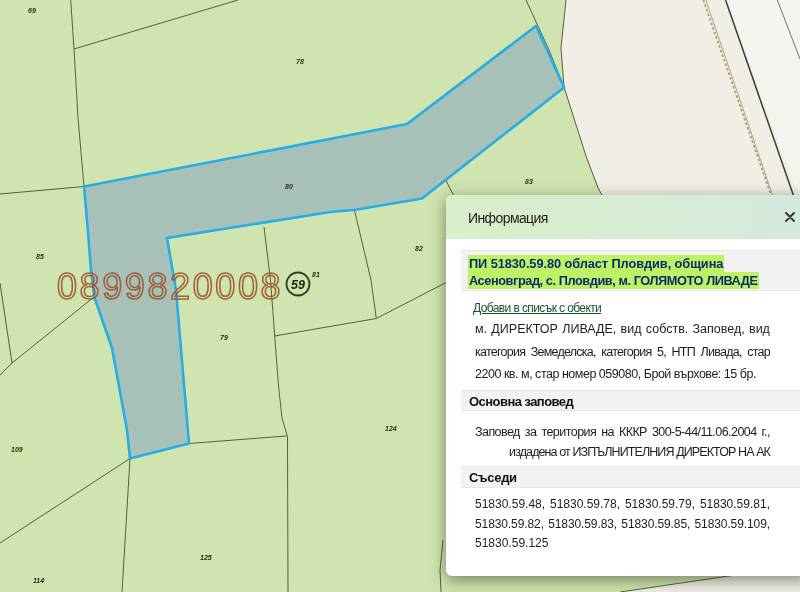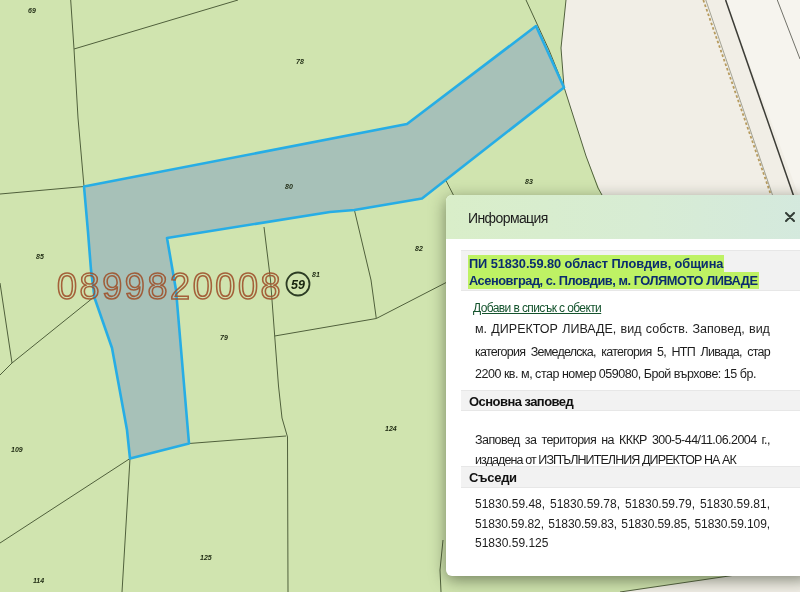--- a/index.html
+++ b/index.html
@@ -17,21 +17,21 @@
   #pclose{position:absolute;left:339px;top:16.5px;width:10px;height:10px;}
   .band{background:#f2f2f2;margin-left:15px;border-top:1px solid #e7e7e7;
         border-bottom:1px solid #e7e7e7;box-sizing:border-box;}
   #title{position:absolute;left:0;top:55px;width:364px;height:41px;}
   #title .in{padding:3.5px 0 0 7px;font-weight:bold;font-size:12.8px;}
   #title .sel{background:#bef264;color:#0a2c6e;display:inline-block;line-height:17px;padding:0 1px;text-align:center;}
   #link{position:absolute;left:27px;top:106px;font-size:12px;letter-spacing:-0.6px;color:#14532d;text-decoration:underline;}
   .body{position:absolute;left:29px;width:295px;color:#1d1d1d;}
   .line{display:flex;justify-content:space-between;}
   #p1{top:123px;font-size:12.5px;line-height:22.7px;}
-  #p2{top:236px;font-size:12.5px;line-height:19.6px;}
+  #p2{top:228px;font-size:12.5px;line-height:19.6px;text-align:right;}
   #p3{top:299.8px;font-size:12px;line-height:19.7px;}
   .shead{position:absolute;left:0;width:364px;font-weight:bold;color:#111;}
   .shead .in{padding:3px 0 3px 8px;}
   #sh1{top:195.4px;height:20.5px;font-size:13px;letter-spacing:-0.55px;}
   #sh2{top:270.5px;height:22px;font-size:13px;letter-spacing:-0.3px;}
 </style>
 </head>
 <body>
 <svg id="map" width="800" height="592" viewBox="0 0 800 592">
 

